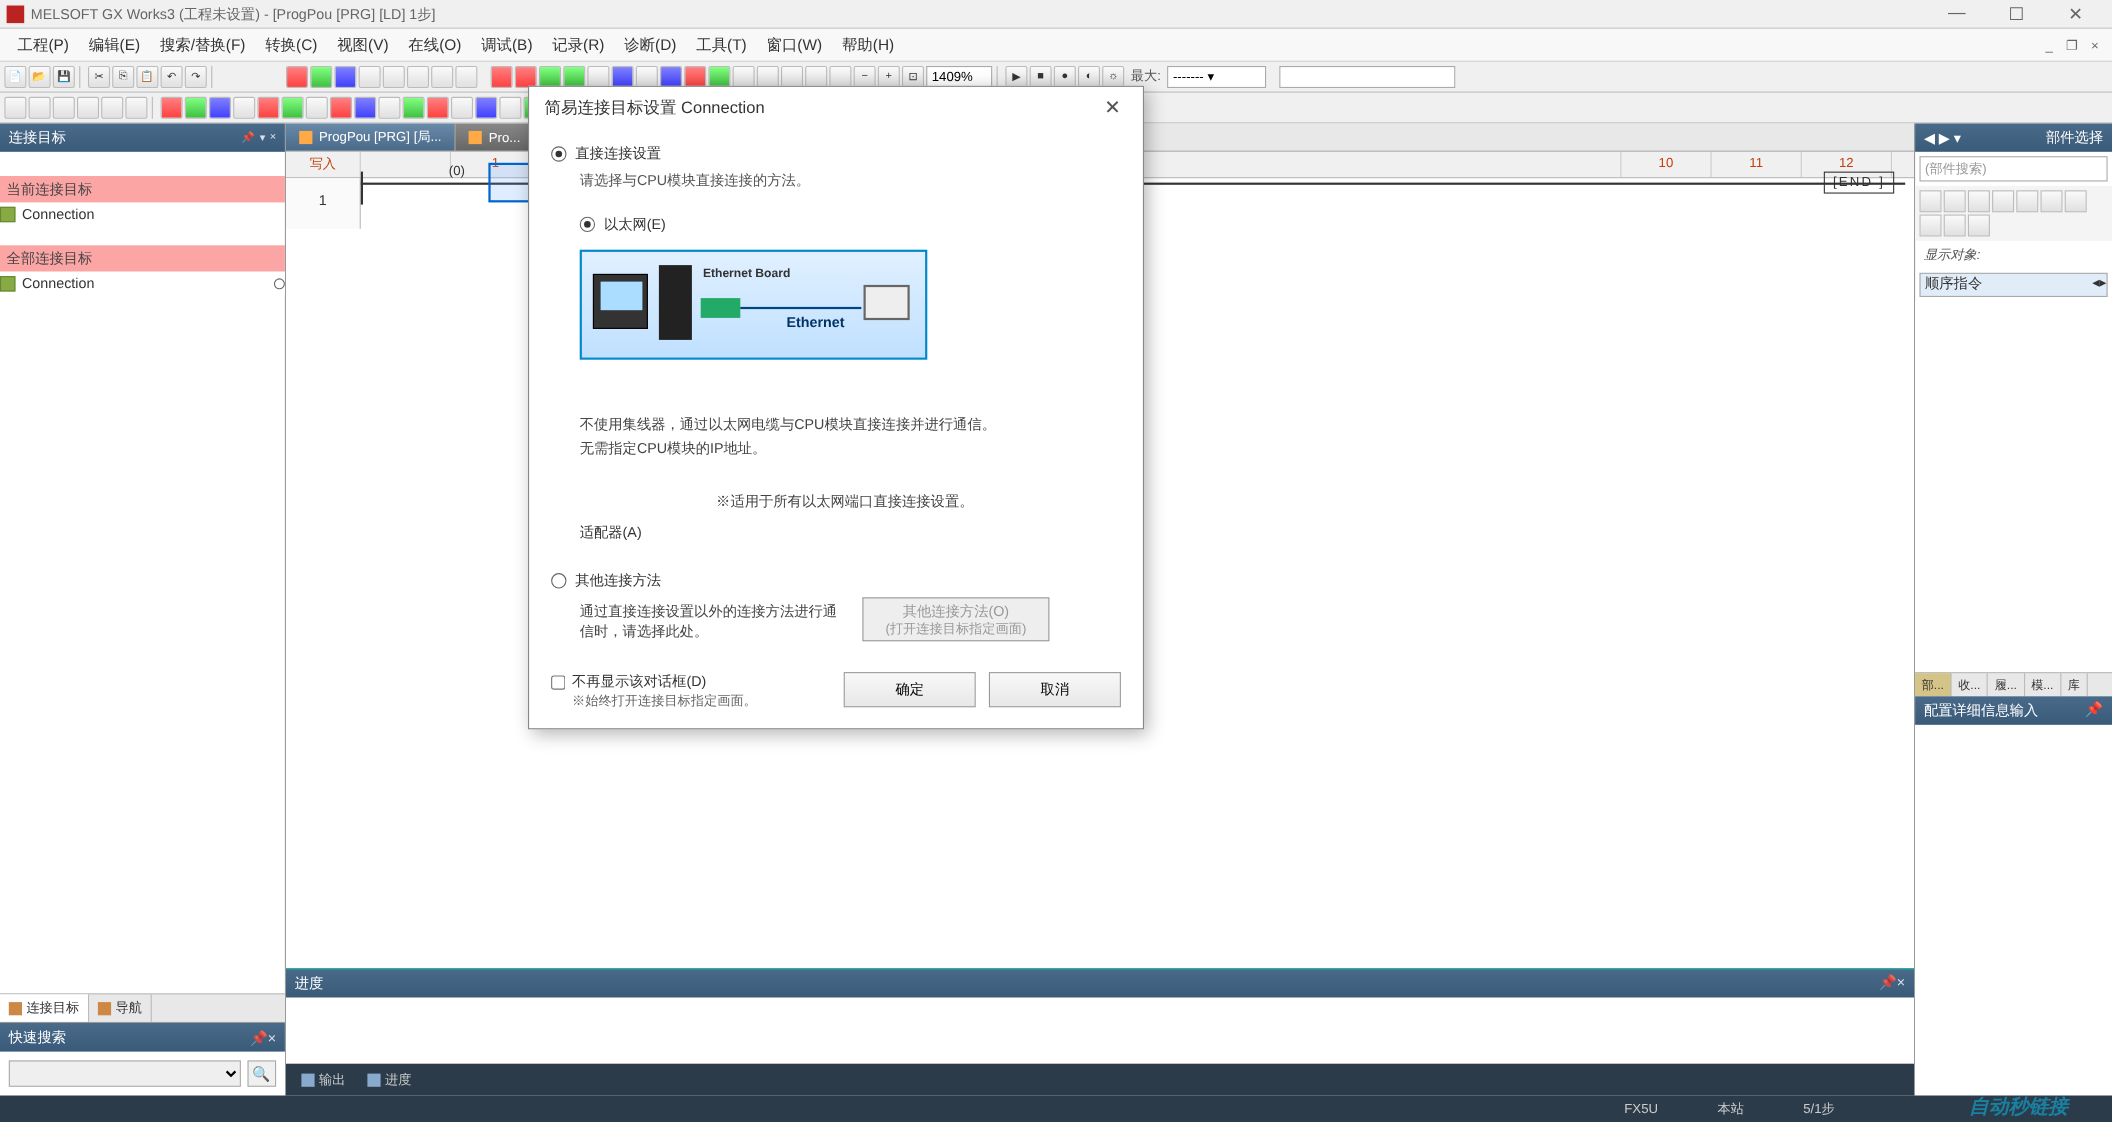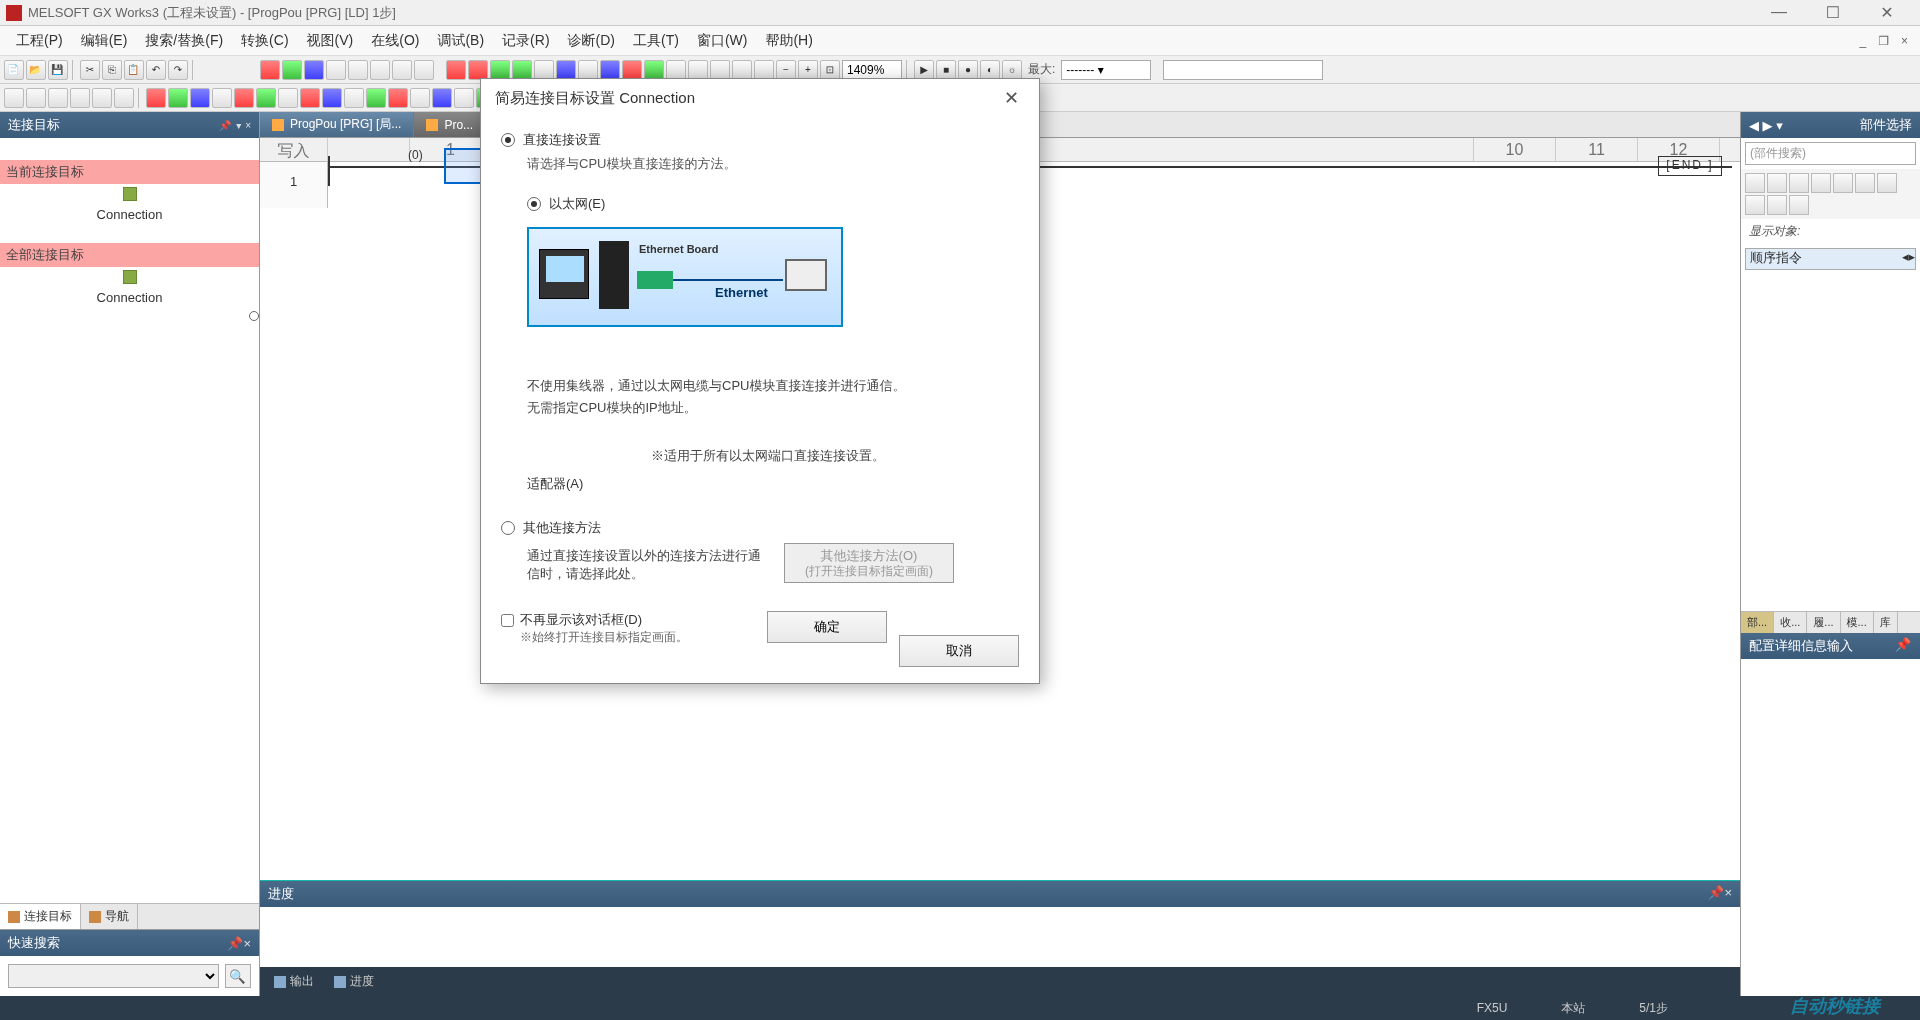--- a/index.html
+++ b/index.html
@@ -30,21 +30,21 @@
 .tb-combo { height: 20px; border: 1px solid #aaa; font-size: 12px; padding: 0 4px; background: #fff; }
 
 
 .main-area { display: flex; height: calc(1020px - 26px - 30px - 28px - 28px - 24px); }
 
 
 .left-panel { width: 260px; background: #fff; border-right: 1px solid #999; display: flex; flex-direction: column; }
 .panel-header { background: linear-gradient(#4a6a8a,#3a5a7a); color: #fff; padding: 4px 8px; font-size: 13px; display: flex; align-items: center; }
 .panel-header .panel-ctrls { margin-left: auto; display: flex; gap: 4px; font-size: 10px; }
 .panel-section-header { background: #fca5a5; padding: 3px 6px; font-size: 13px; color: #444; }
-.panel-item { padding: 3px 0; display: flex; align-items: center; gap: 6px; cursor: pointer; flex-direction: column; }
+.panel-item { padding: 3px 0; display: flex; align-items: center; gap: 6px; cursor: pointer; }
 .panel-item .item-icon { width: 14px; height: 14px; background: #8a4; border: 1px solid #683; }
 .panel-item.selected { background: #fff; }
 .panel-item .radio-mark { margin-left: auto; width: 10px; height: 10px; border-radius: 50%; border: 1px solid #666; background: #fff; position: relative; }
 
 
 .left-tabs { display: flex; background: #e8e8e8; border-top: 1px solid #bbb; }
 .left-tabs .ltab { padding: 4px 8px; font-size: 12px; border-right: 1px solid #bbb; cursor: pointer; display: flex; align-items: center; gap: 4px; }
 .left-tabs .ltab.active { background: #fff; }
 .left-tabs .ltab .ltab-icon { width: 12px; height: 12px; background: #c84; }
 
@@ -58,21 +58,21 @@
 
 .center-area { flex: 1; display: flex; flex-direction: column; background: #fff; }
 .doc-tabs { background: #e8e8e8; display: flex; height: 26px; border-bottom: 1px solid #999; }
 .doc-tab { padding: 4px 12px; background: linear-gradient(#6a8aaa,#4a6a8a); color: #fff; border-right: 1px solid #777; font-size: 12px; display: flex; align-items: center; gap: 6px; cursor: pointer; max-width: 180px; }
 .doc-tab .dtab-icon { width: 12px; height: 12px; background: #fa4; }
 .doc-tab.inactive { background: linear-gradient(#888,#666); }
 
 
 .ladder-area { flex: 1; background: #fff; position: relative; overflow: hidden; }
 .ladder-header { display: flex; height: 24px; background: #f0f0f0; border-bottom: 1px solid #bbb; }
-.ladder-header .lh-cell { border-right: 1px solid #ccc; text-align: center; font-size: 16px; color: #737373; padding: 3px 0; }
+.ladder-header .lh-cell { border-right: 1px solid #ccc; text-align: center; font-size: 12px; color: #c2410c; padding: 3px 0; }
 .ladder-row { display: flex; height: 46px; }
 .ladder-row .lr-rownum { width: 68px; border-right: 1px solid #bbb; text-align: center; padding-top: 12px; background: #fafafa; font-size: 13px; }
 .ladder-rung { position: absolute; left: 68px; right: 8px; top: 8px; height: 30px; }
 .ladder-rung .rung-line { position: absolute; left: 0; right: 0; top: 20px; border-top: 2px solid #333; }
 .ladder-rung .rung-left { position: absolute; left: 0; top: 10px; bottom: -10px; border-left: 2px solid #333; }
 .ladder-rung .rung-step { position: absolute; left: 80px; top: 2px; font-size: 12px; color: #333; }
 .ladder-rung .rung-cursor { position: absolute; left: 116px; top: 2px; width: 82px; height: 36px; border: 2px solid #0066cc; background: rgba(100,160,255,0.2); }
 .ladder-rung .rung-end { position: absolute; right: 10px; top: 10px; width: 64px; height: 20px; border: 1px solid #333; text-align: center; font-size: 12px; padding-top: 1px; letter-spacing: 2px; }
 
 
@@ -459,17 +459,17 @@
     <div class="modal-footer" style="margin-top:24px;">
       <div class="modal-check-row">
         <input type="checkbox" style="">
         <div>
           <div>不再显示该对话框(D)</div>
           <div style="font-size:12px; color:#666;">※始终打开连接目标指定画面。</div>
         </div>
       </div>
       <div style="margin-left:auto; display:flex; gap:12px;">
         <button class="modal-btn" style="min-width:120px;">确定</button>
-        <button class="modal-btn" style="min-width:120px;margin-top:24px;">取消</button>
+        <button class="modal-btn" style="min-width:120px;">取消</button>
       </div>
     </div>
   </div>
 </div>
 
 </body></html>

